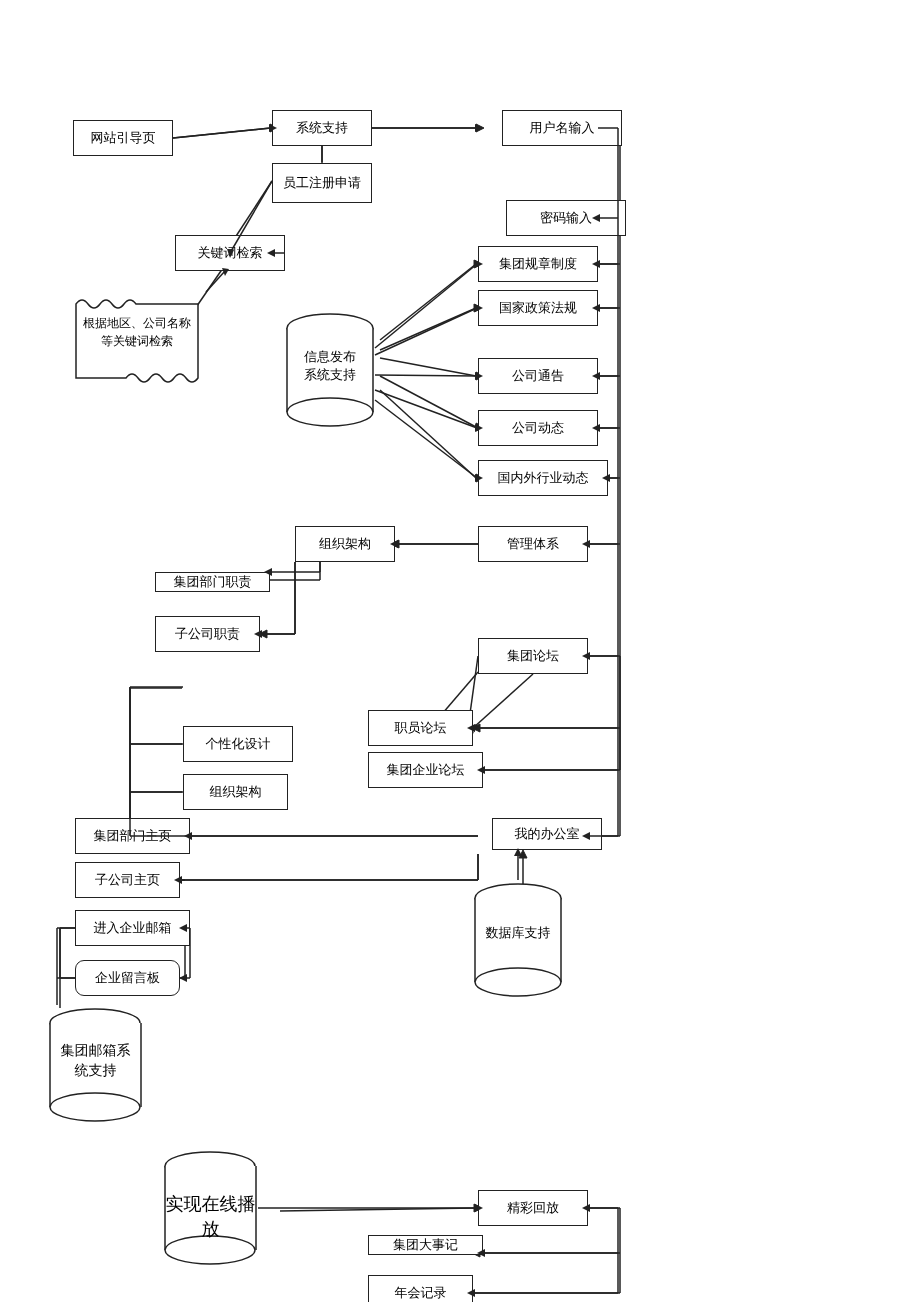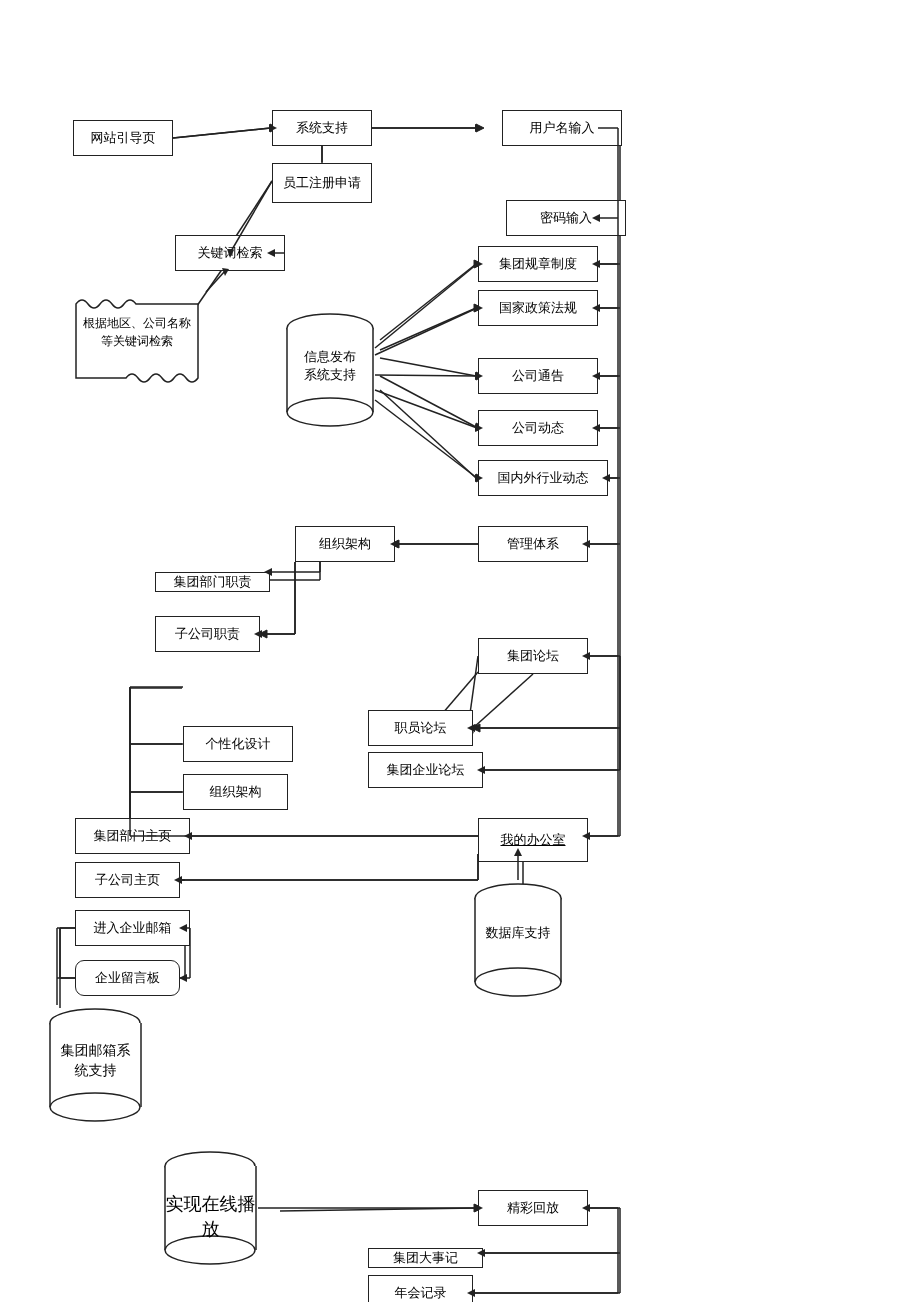--- a/index.html
+++ b/index.html
@@ -274,37 +274,37 @@
   </div>
 
   <div class="box" style="left:75px;top:818px;width:115px;height:36px;">
     <span>集团部门主页</span>
   </div>
 
   <div class="box" style="left:75px;top:862px;width:105px;height:36px;">
     <span>子公司主页</span>
   </div>
 
-  <div class="box" style="left:478px;top:818px;width:110px;height:44px;text-decoration:underline;">
+  <div class="box" style="left:492px;top:818px;width:110px;height:32px;">
     <span>我的办公室</span>
   </div>
 
   <div class="box" style="left:75px;top:910px;width:115px;height:36px;">
     <span>进入企业邮箱</span>
   </div>
 
   <div class="box" style="left:75px;top:960px;width:105px;height:36px;border-radius:9px;">
     <span>企业留言板</span>
   </div>
 
   <div class="box" style="left:478px;top:1190px;width:110px;height:36px;">
     <span>精彩回放</span>
   </div>
 
-  <div class="box" style="left:368px;top:1235px;width:115px;height:20px;margin-top:13px;">
+  <div class="box" style="left:368px;top:1235px;width:115px;height:20px;">
     <span>集团大事记</span>
   </div>
 
   <div class="box" style="left:368px;top:1275px;width:105px;height:36px;">
     <span>年会记录</span>
   </div>
 
   <div style="position:absolute;left:285px;top:310px;width:90px;height:120px;">
     <svg width="90" height="120" viewBox="0 0 90 120">
       <ellipse cx="45" cy="18" rx="43" ry="14" fill="white" stroke="#222" stroke-width="1.5"></ellipse>

